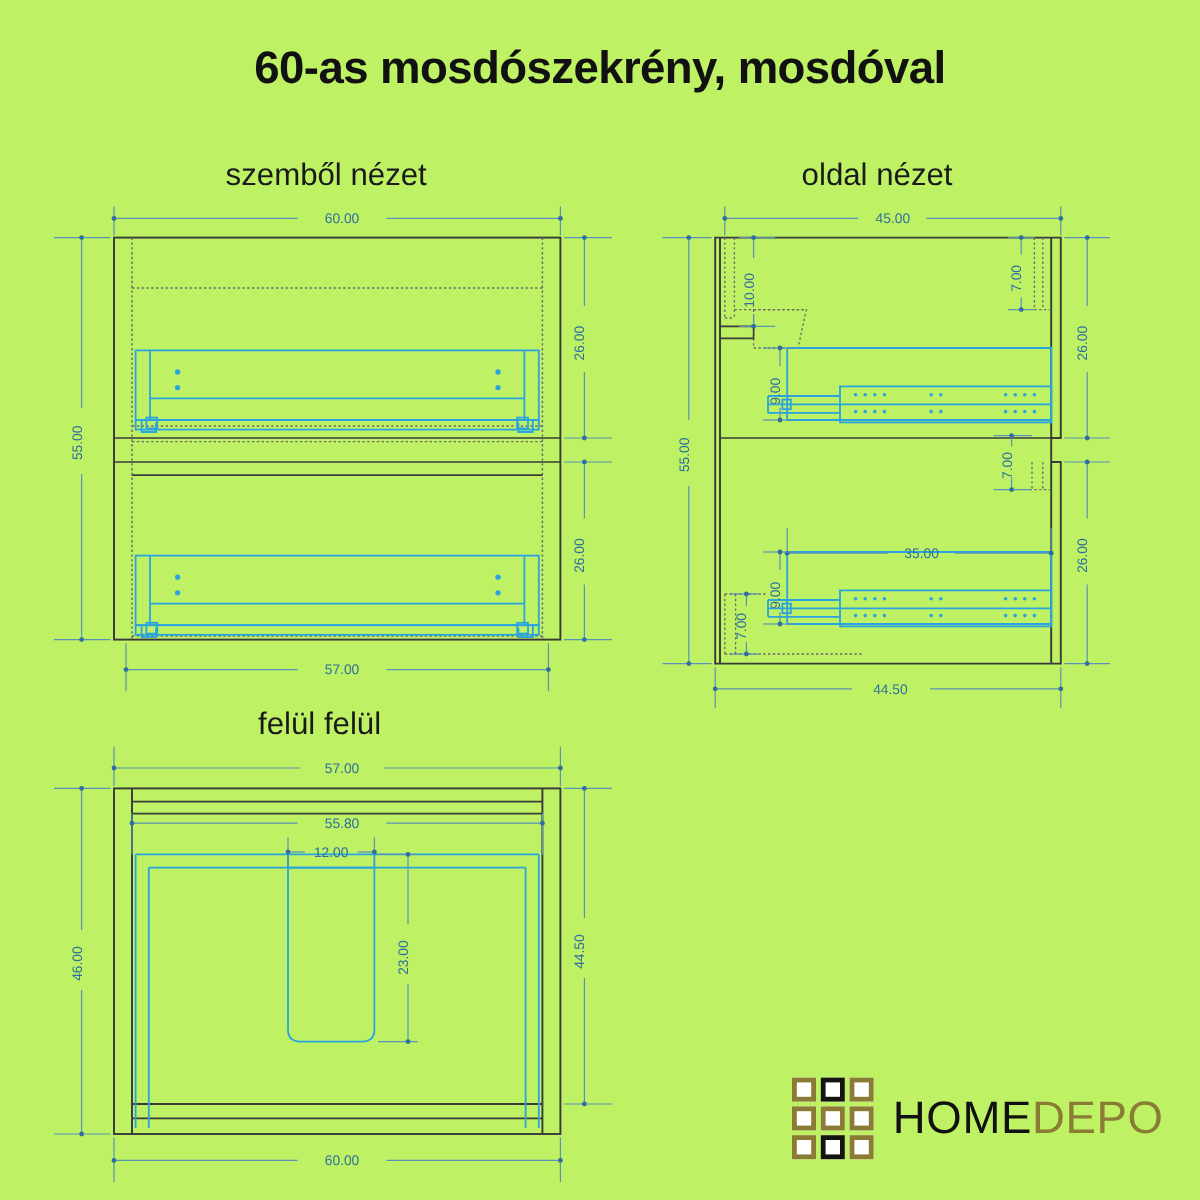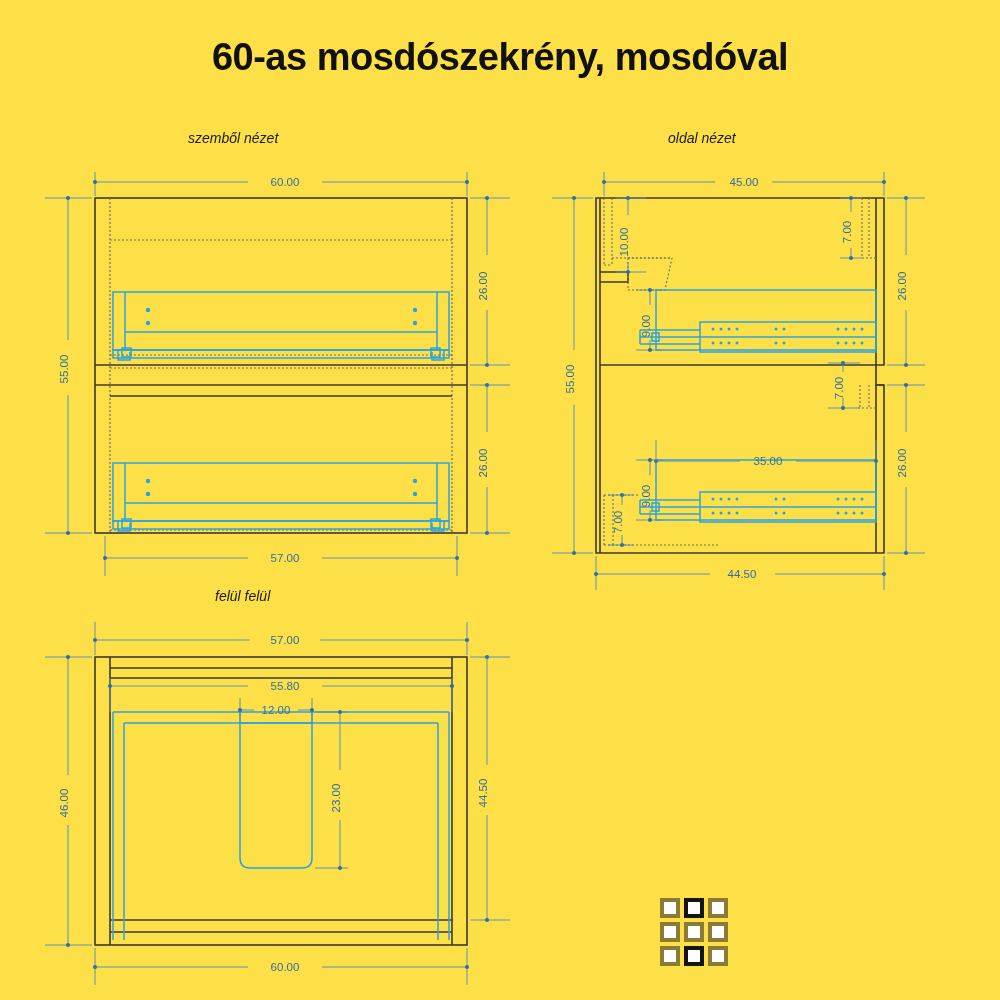--- a/index.html
+++ b/index.html
@@ -4,39 +4,38 @@
 <style>
   html, body {
     margin: 0;
     padding: 0;
     background: #ffffff;
   }
   #page {
     position: relative;
     width: 1000px;
     height: 1000px;
-    background: #fde047;
+    background: #bef264;
     font-family: "Liberation Sans", sans-serif;
     overflow: hidden;
   }
   #title {
     position: absolute;
     left: 0;
     top: 36px;
     width: 1000px;
     text-align: center;
     font-size: 38px;
     font-weight: bold;
     color: #111111;
     letter-spacing: -0.5px;
   }
   .view-label {
     position: absolute;
-    font-size: 14px;
-    font-style: italic;
+    font-size: 26px;
     color: #1a1a1a;
     white-space: nowrap;
   }
   #label-front { left: 188px; top: 130px; }
   #label-side  { left: 668px; top: 130px; }
   #label-top   { left: 215px; top: 588px; }
 
   svg.dwg {
     position: absolute;
     left: 0;
@@ -512,15 +511,16 @@
       <div class="logo-cell"></div>
       <div class="logo-cell dark"></div>
       <div class="logo-cell"></div>
       <div class="logo-cell"></div>
       <div class="logo-cell"></div>
       <div class="logo-cell"></div>
       <div class="logo-cell"></div>
       <div class="logo-cell dark"></div>
       <div class="logo-cell"></div>
     </div>
+    <div id="logo-text"><span id="logo-home">HOME</span><span id="logo-depo">DEPO</span></div>
   </div>
 
 </div>
 
 </body></html>

